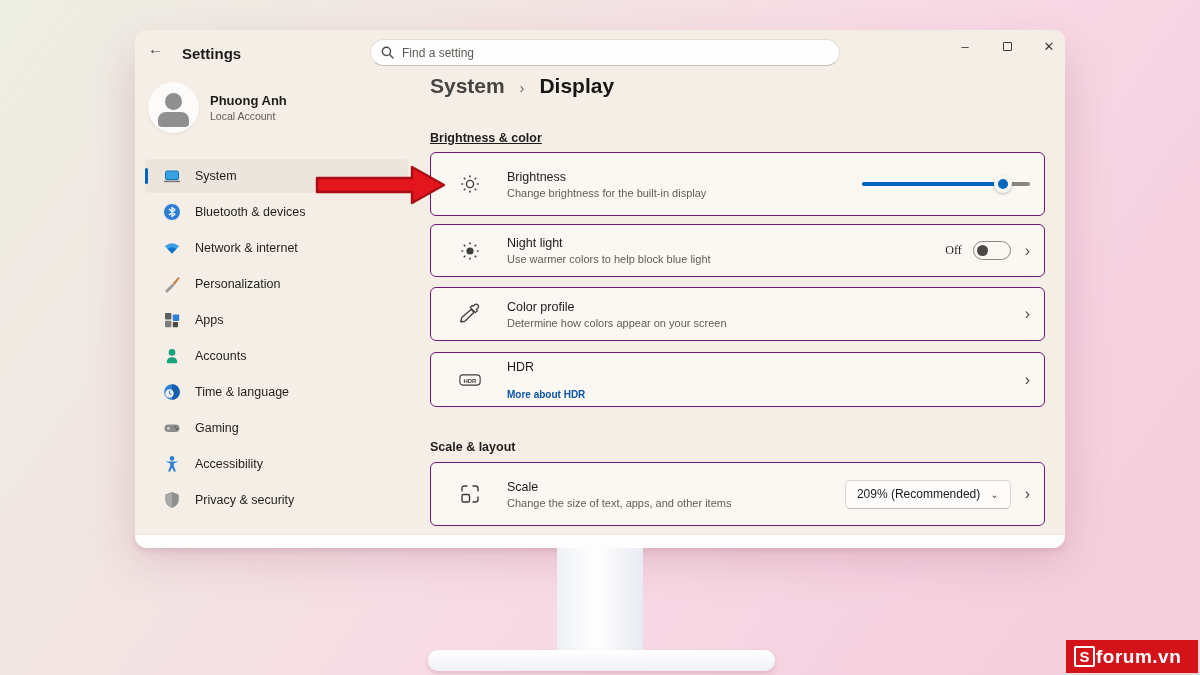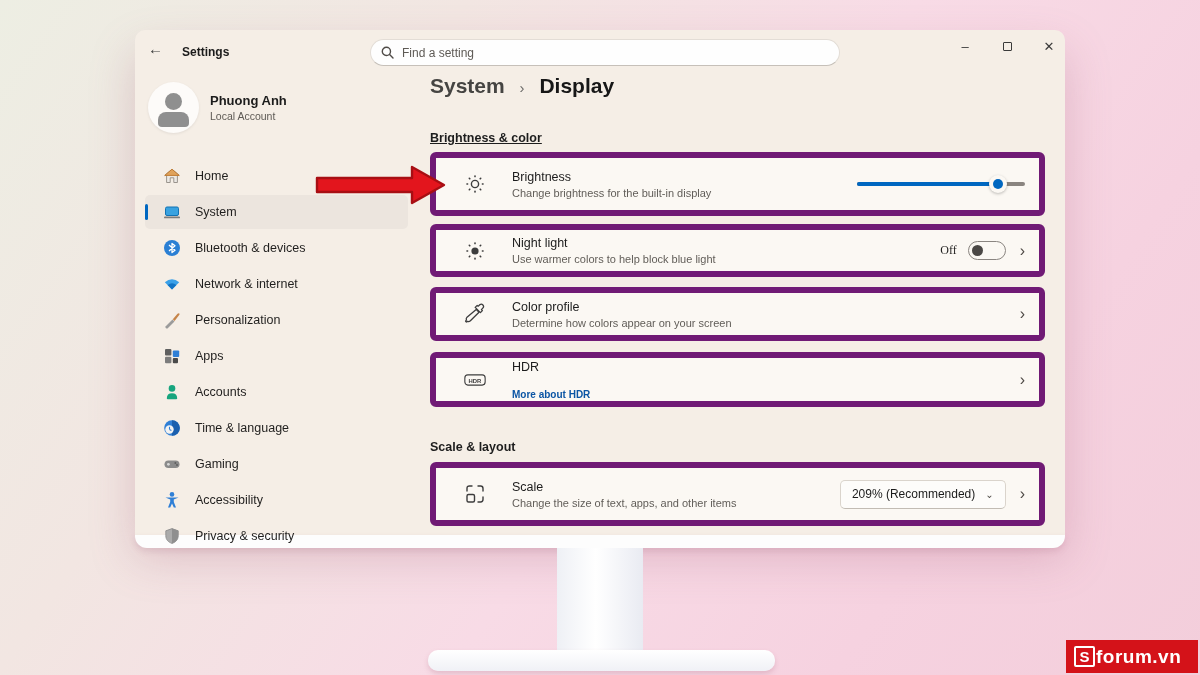--- a/index.html
+++ b/index.html
@@ -18,21 +18,21 @@
   .chin { left:135px; top:535px; width:930px; height:13px; background:#fdfdfd;
     border-radius:0 0 12px 12px; box-shadow:0 3px 6px rgba(160,95,120,.18); }
   .stand-neck { left:557px; top:548px; width:86px; height:106px;
     background:linear-gradient(90deg,#eef0f5,#ffffff 45%,#e9ebf2); }
   .stand-base { left:428px; top:650px; width:347px; height:21px;
     background:linear-gradient(#ffffff,#f0f1f6); border-radius:10px;
     box-shadow:0 3px 5px rgba(170,100,125,.25); }
 
   
   .back { left:148px; top:40px; font-size:15px; color:#3c3c3c; }
-  .app-title { left:182px; top:45px; font-size:12px; font-weight:600; color:#1b1b1b; }
+  .app-title { left:182px; top:45px; font-size:15px; font-weight:600; color:#1b1b1b; }
   .search { left:370px; top:39px; width:470px; height:27px; background:#fefefe;
     border:1px solid #e3ddd6; border-bottom-color:#c6c0b9; border-radius:14px;
     display:flex; align-items:center; padding:0 10px; }
   .search input { border:none; outline:none; background:transparent; flex:1;
     font-size:12px; color:#3c3c3c; font-family:inherit; }
   .search input::placeholder { color:#5e5a55; }
   .search-glyph { margin-right:8px; display:flex; }
   .winctl { top:36px; width:30px; height:20px; display:flex; align-items:center;
     justify-content:center; font-size:13px; color:#3a3a3a; }
   .ctl-min { left:950px; } .ctl-max { left:992px; } .ctl-close { left:1034px; }
@@ -59,21 +59,21 @@
   .nav-label { font-size:12.5px; color:#201f1e; }
 
   
   .crumbs { left:430px; top:74px; font-size:21px;text-align:center; }
   .crumb-parent { color:#454442; font-weight:600; }
   .crumb-sep { color:#6b6a68; font-size:15px; margin:0 9px; }
   .crumb-cur { color:#171717; font-weight:700; }
   .sec-title { left:430px; font-size:12.5px; font-weight:700; color:#1d1d1d; }
   .sec1 { top:131px;text-decoration:underline; } .sec2 { top:440px; }
 
-  .card { left:430px; width:615px; background:#fbf8f3; border:6px solid #701a75;
+  .card { left:430px; width:615px; background:#fbf8f3; border:1px solid #701a75;
     border-radius:6px; display:flex; align-items:center; padding:0 14px 0 28px; }
   .c1 { top:152px; height:64px; } .c2 { top:224px; height:53px; }
   .c3 { top:287px; height:54px;align-items:center; } .c4 { top:352px; height:55px; }
   .c5 { top:462px; height:64px; }
   .row-icon { width:22px; height:22px; margin-right:26px; flex:0 0 22px; display:flex; }
   .row-text { flex:1; min-width:0; }
   .row-title { font-size:12.5px; color:#1c1c1c; }
   .row-sub { font-size:11px; color:#615d58; margin-top:3px; }
   .row-link { font-size:10px; font-weight:700; color:#0b55a4; margin-top:15px; cursor:pointer; }
   .chev { font-size:16px; color:#4f4b47; margin-left:14px; line-height:1; }
@@ -137,29 +137,20 @@
 <div class="abs winctl ctl-close">✕</div>
 
 <div class="abs avatar">
   <span class="head"></span>
   <span class="bodyp"></span>
 </div>
 <div class="abs prof-name">Phuong Anh</div>
 <div class="abs prof-type">Local Account</div>
 
 <div class="abs nav">
-  <div class="nav-item">
-    <span class="nav-icon">
-      <svg width="18" height="18" viewBox="0 0 18 18">
-          <path d="M9 2.2 16.2 8.4 H14.4 V15.5 H10.8 V10.8 H7.2 V15.5 H3.6 V8.4 H1.8 Z" fill="#ece9e5" stroke="#9a948d" stroke-width="1"></path>
-          <path d="M9 2.2 16.2 8.4 H1.8 Z" fill="#e0a35c" stroke="#c07c33" stroke-width="1"></path>
-        </svg>
-    </span>
-    <span class="nav-label">Home</span>
-  </div>
   <div class="nav-item sel">
     <span class="nav-icon">
       <svg width="18" height="18" viewBox="0 0 18 18">
           <rect x="2.5" y="4" width="13" height="8.5" rx="1.5" fill="#39a2e0" stroke="#1273b4" stroke-width="1"></rect>
           <rect x="1" y="13.5" width="16" height="1.8" rx="0.9" fill="#7d7d7d"></rect>
         </svg>
     </span>
     <span class="nav-label">System</span>
   </div>
   <div class="nav-item">

